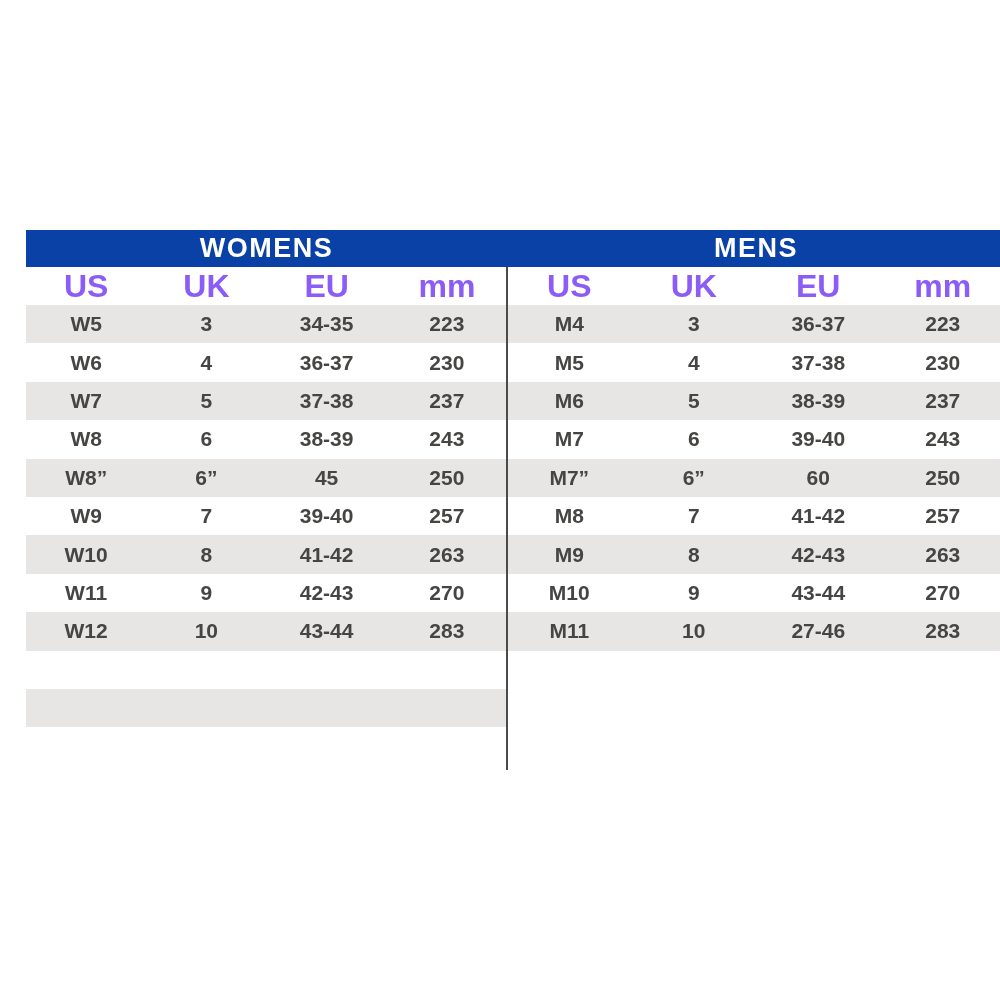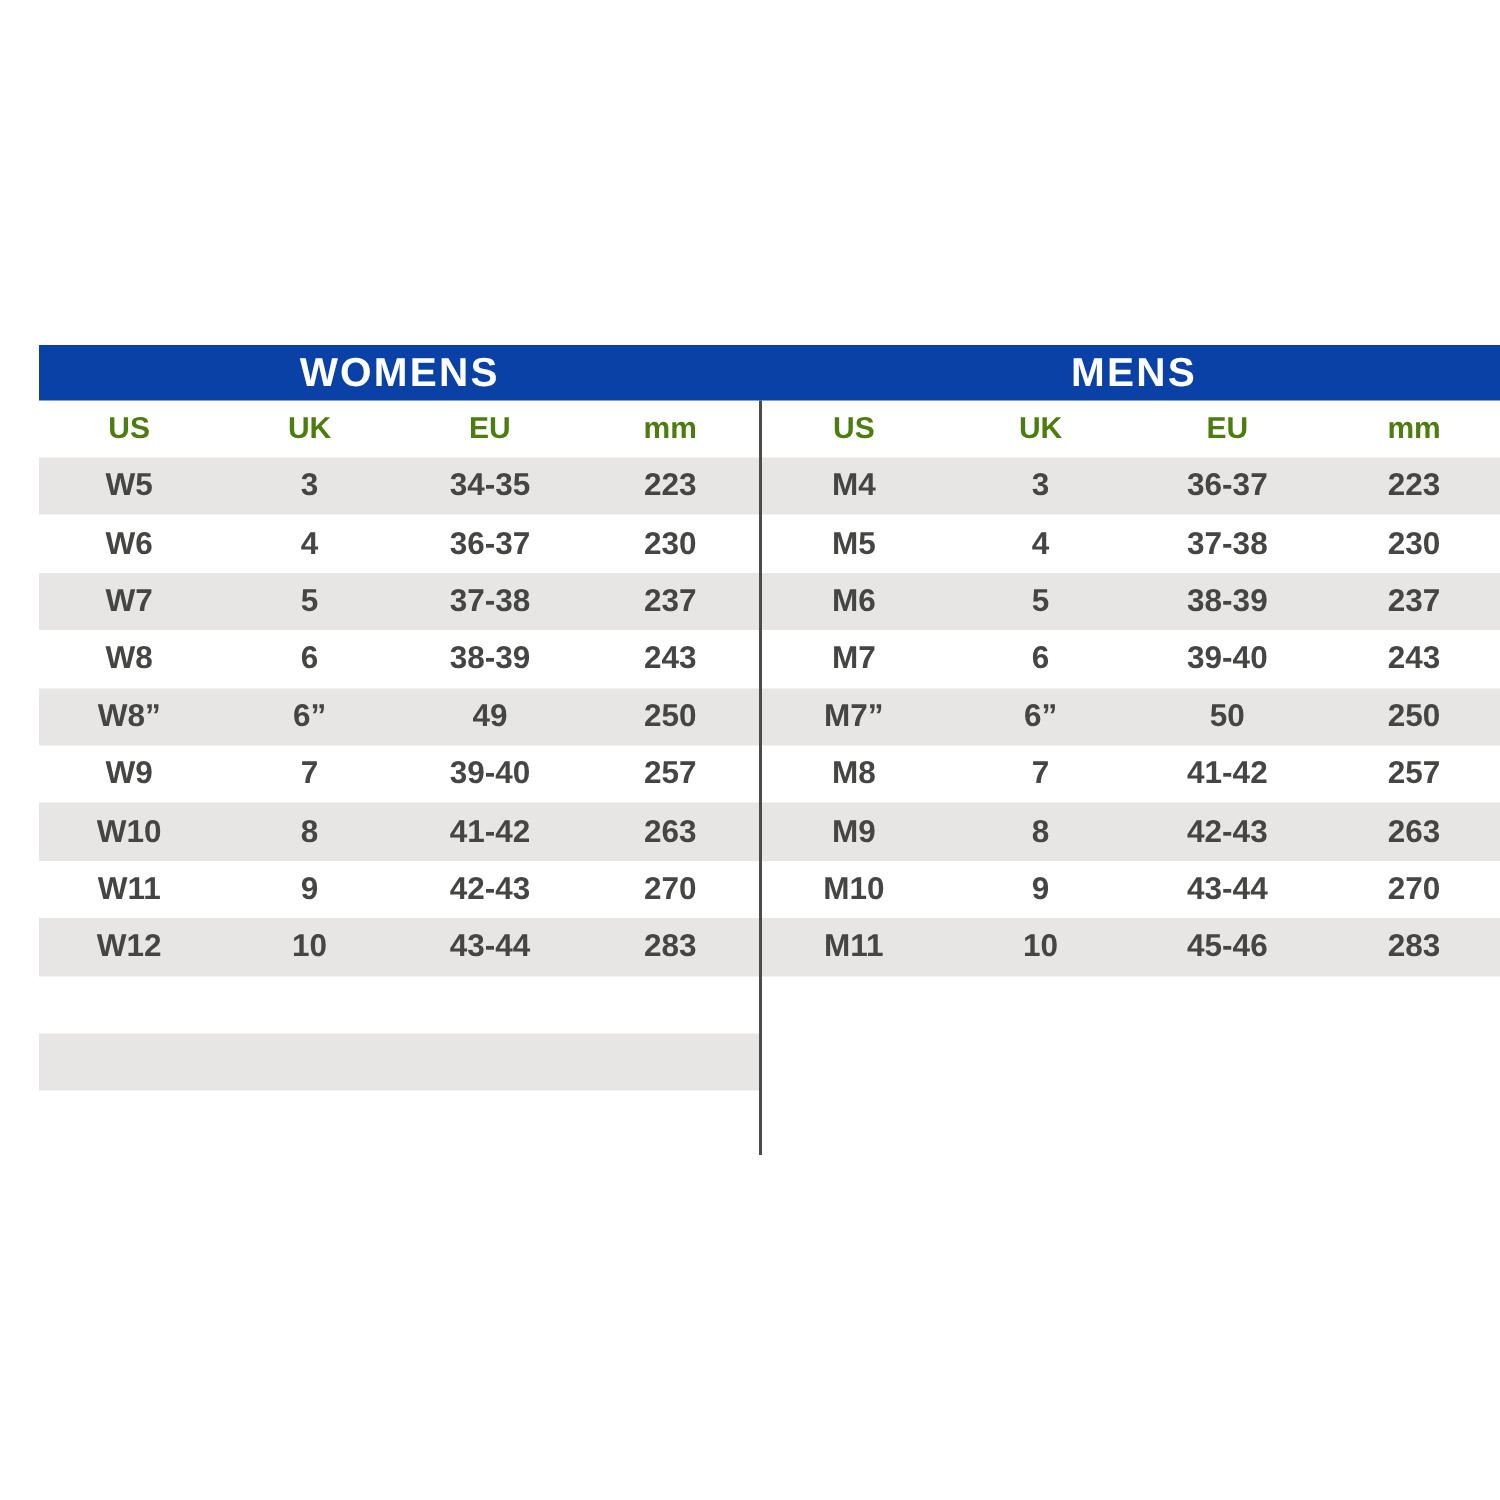--- a/index.html
+++ b/index.html
@@ -56,22 +56,22 @@
   }
 
   .trow {
     display: grid;
     grid-template-columns: repeat(4, 1fr);
     height: 38.4px;
     align-items: center;
   }
   .head-row { height: 38px; }
   .head-row .cell {
-    color: #4d7c0f;
-    font-size: 20px;
+    color: #8b5cf6;
+    font-size: 32px;
   }
   .cell {
     text-align: center;
     font-weight: bold;
     font-size: 21px;
     color: #454543;
     white-space: nowrap;
     overflow: hidden;
   }
   .tbody .trow:nth-child(odd) { background: #E7E6E5; }
@@ -116,21 +116,21 @@
             </div>
             <div class="trow">
               <div class="cell">W8</div>
               <div class="cell">6</div>
               <div class="cell">38-39</div>
               <div class="cell">243</div>
             </div>
             <div class="trow">
               <div class="cell">W8”</div>
               <div class="cell">6”</div>
-              <div class="cell">49</div>
+              <div class="cell">45</div>
               <div class="cell">250</div>
             </div>
             <div class="trow">
               <div class="cell">W9</div>
               <div class="cell">7</div>
               <div class="cell">39-40</div>
               <div class="cell">257</div>
             </div>
             <div class="trow">
               <div class="cell">W10</div>
@@ -199,21 +199,21 @@
             </div>
             <div class="trow">
               <div class="cell">M7</div>
               <div class="cell">6</div>
               <div class="cell">39-40</div>
               <div class="cell">243</div>
             </div>
             <div class="trow">
               <div class="cell">M7”</div>
               <div class="cell">6”</div>
-              <div class="cell">50</div>
+              <div class="cell">60</div>
               <div class="cell">250</div>
             </div>
             <div class="trow">
               <div class="cell">M8</div>
               <div class="cell">7</div>
               <div class="cell">41-42</div>
               <div class="cell">257</div>
             </div>
             <div class="trow">
               <div class="cell">M9</div>
@@ -223,21 +223,21 @@
             </div>
             <div class="trow">
               <div class="cell">M10</div>
               <div class="cell">9</div>
               <div class="cell">43-44</div>
               <div class="cell">270</div>
             </div>
             <div class="trow">
               <div class="cell">M11</div>
               <div class="cell">10</div>
-              <div class="cell">45-46</div>
+              <div class="cell">27-46</div>
               <div class="cell">283</div>
             </div>
           </div>
       </div>
 
       <div class="divider"></div>
     </div>
 
   </div>
 </div>

